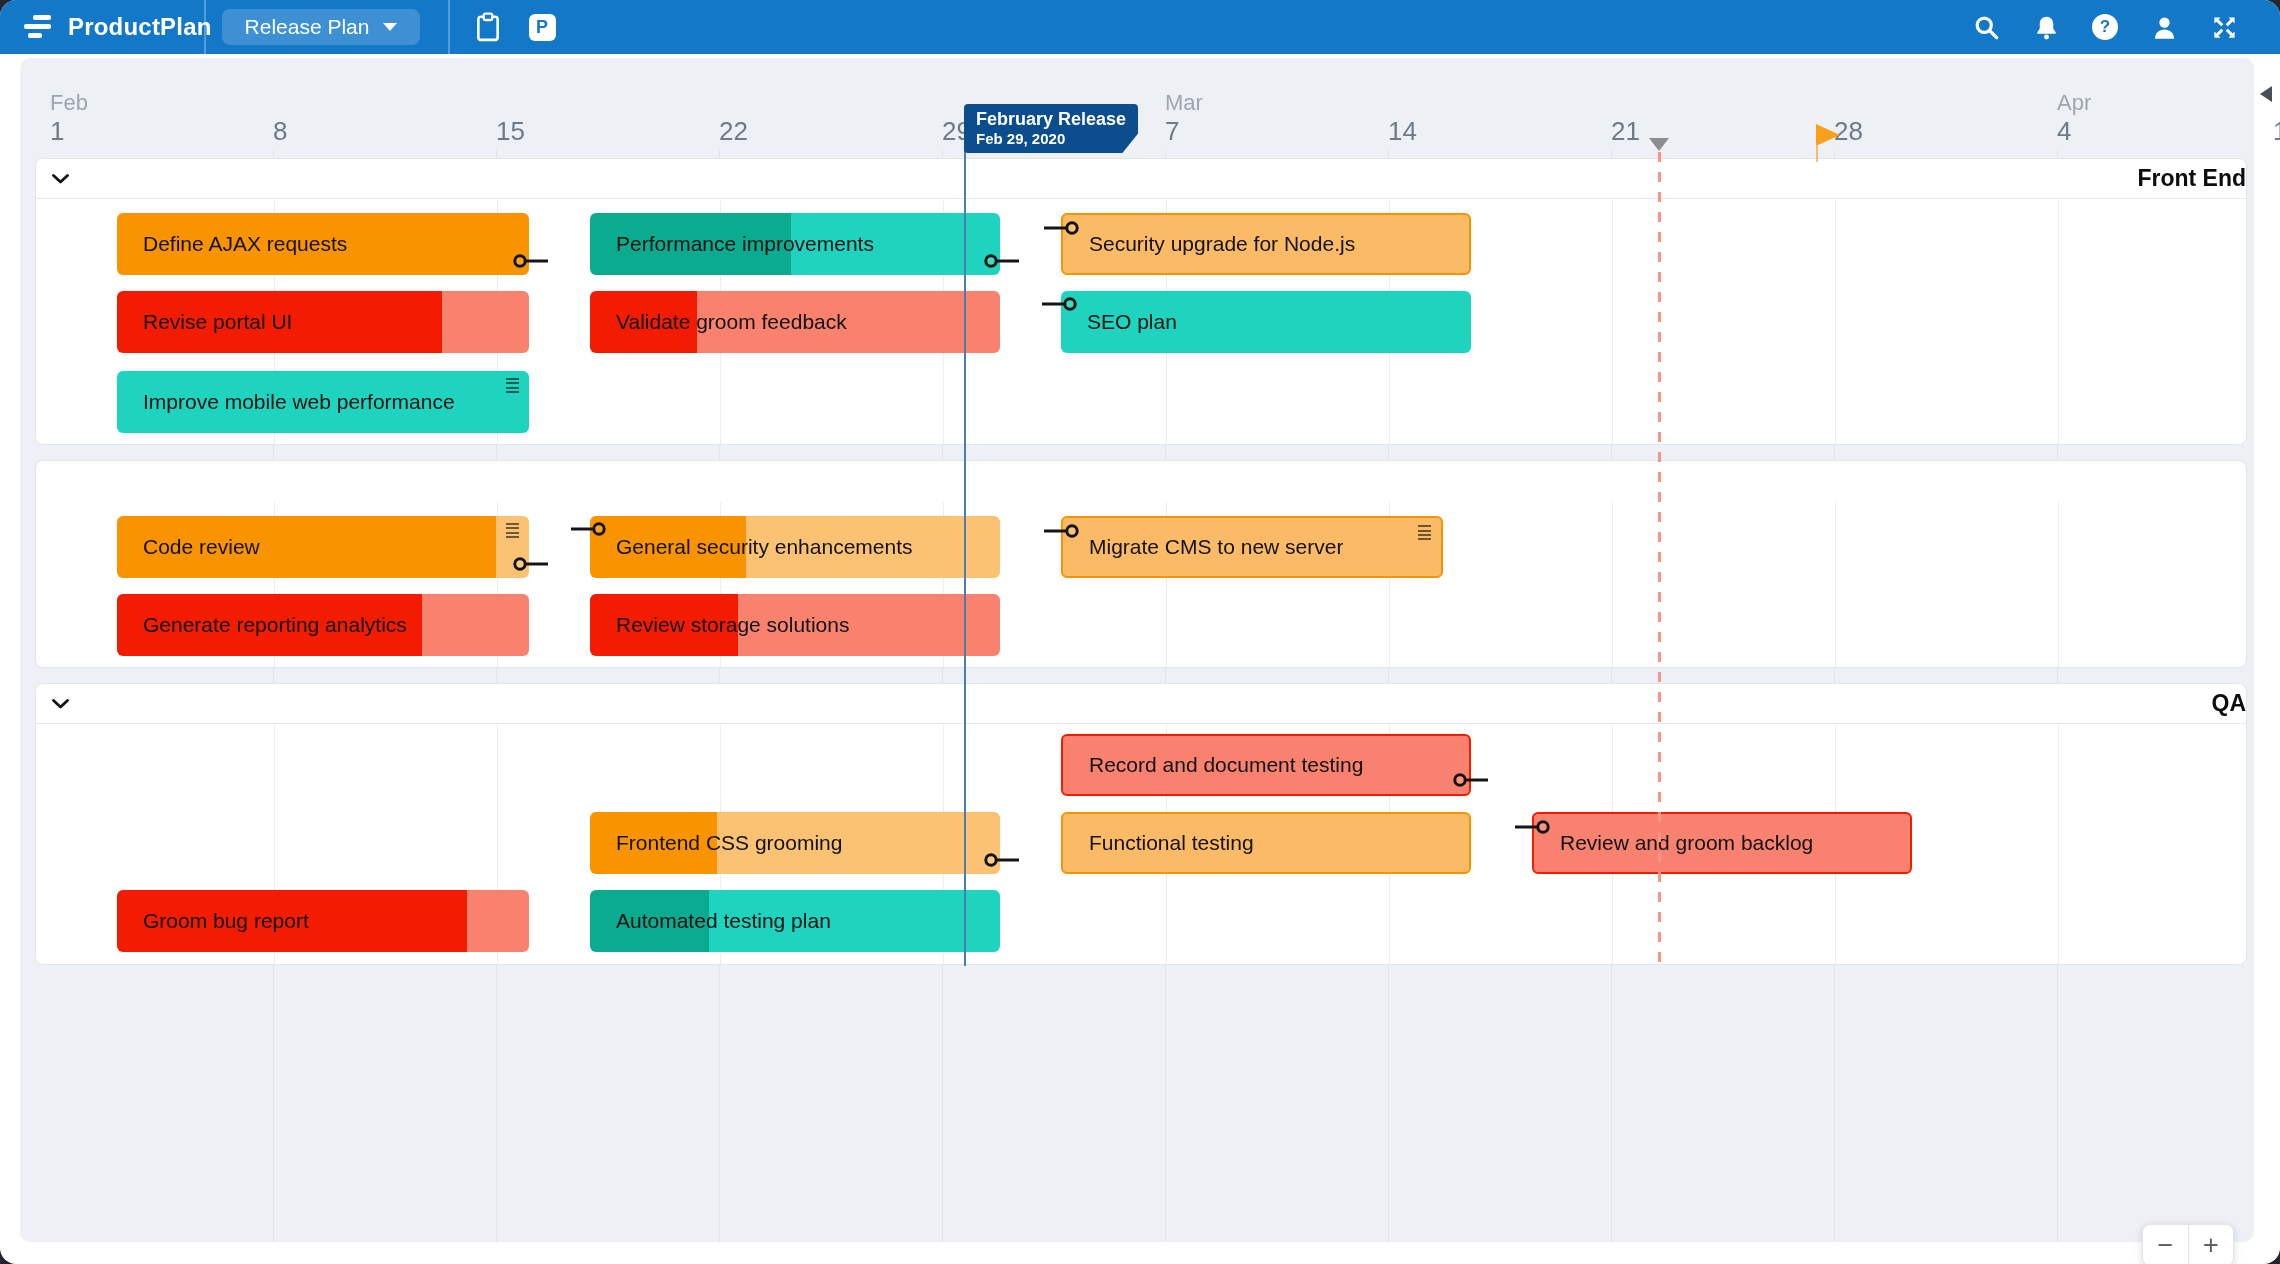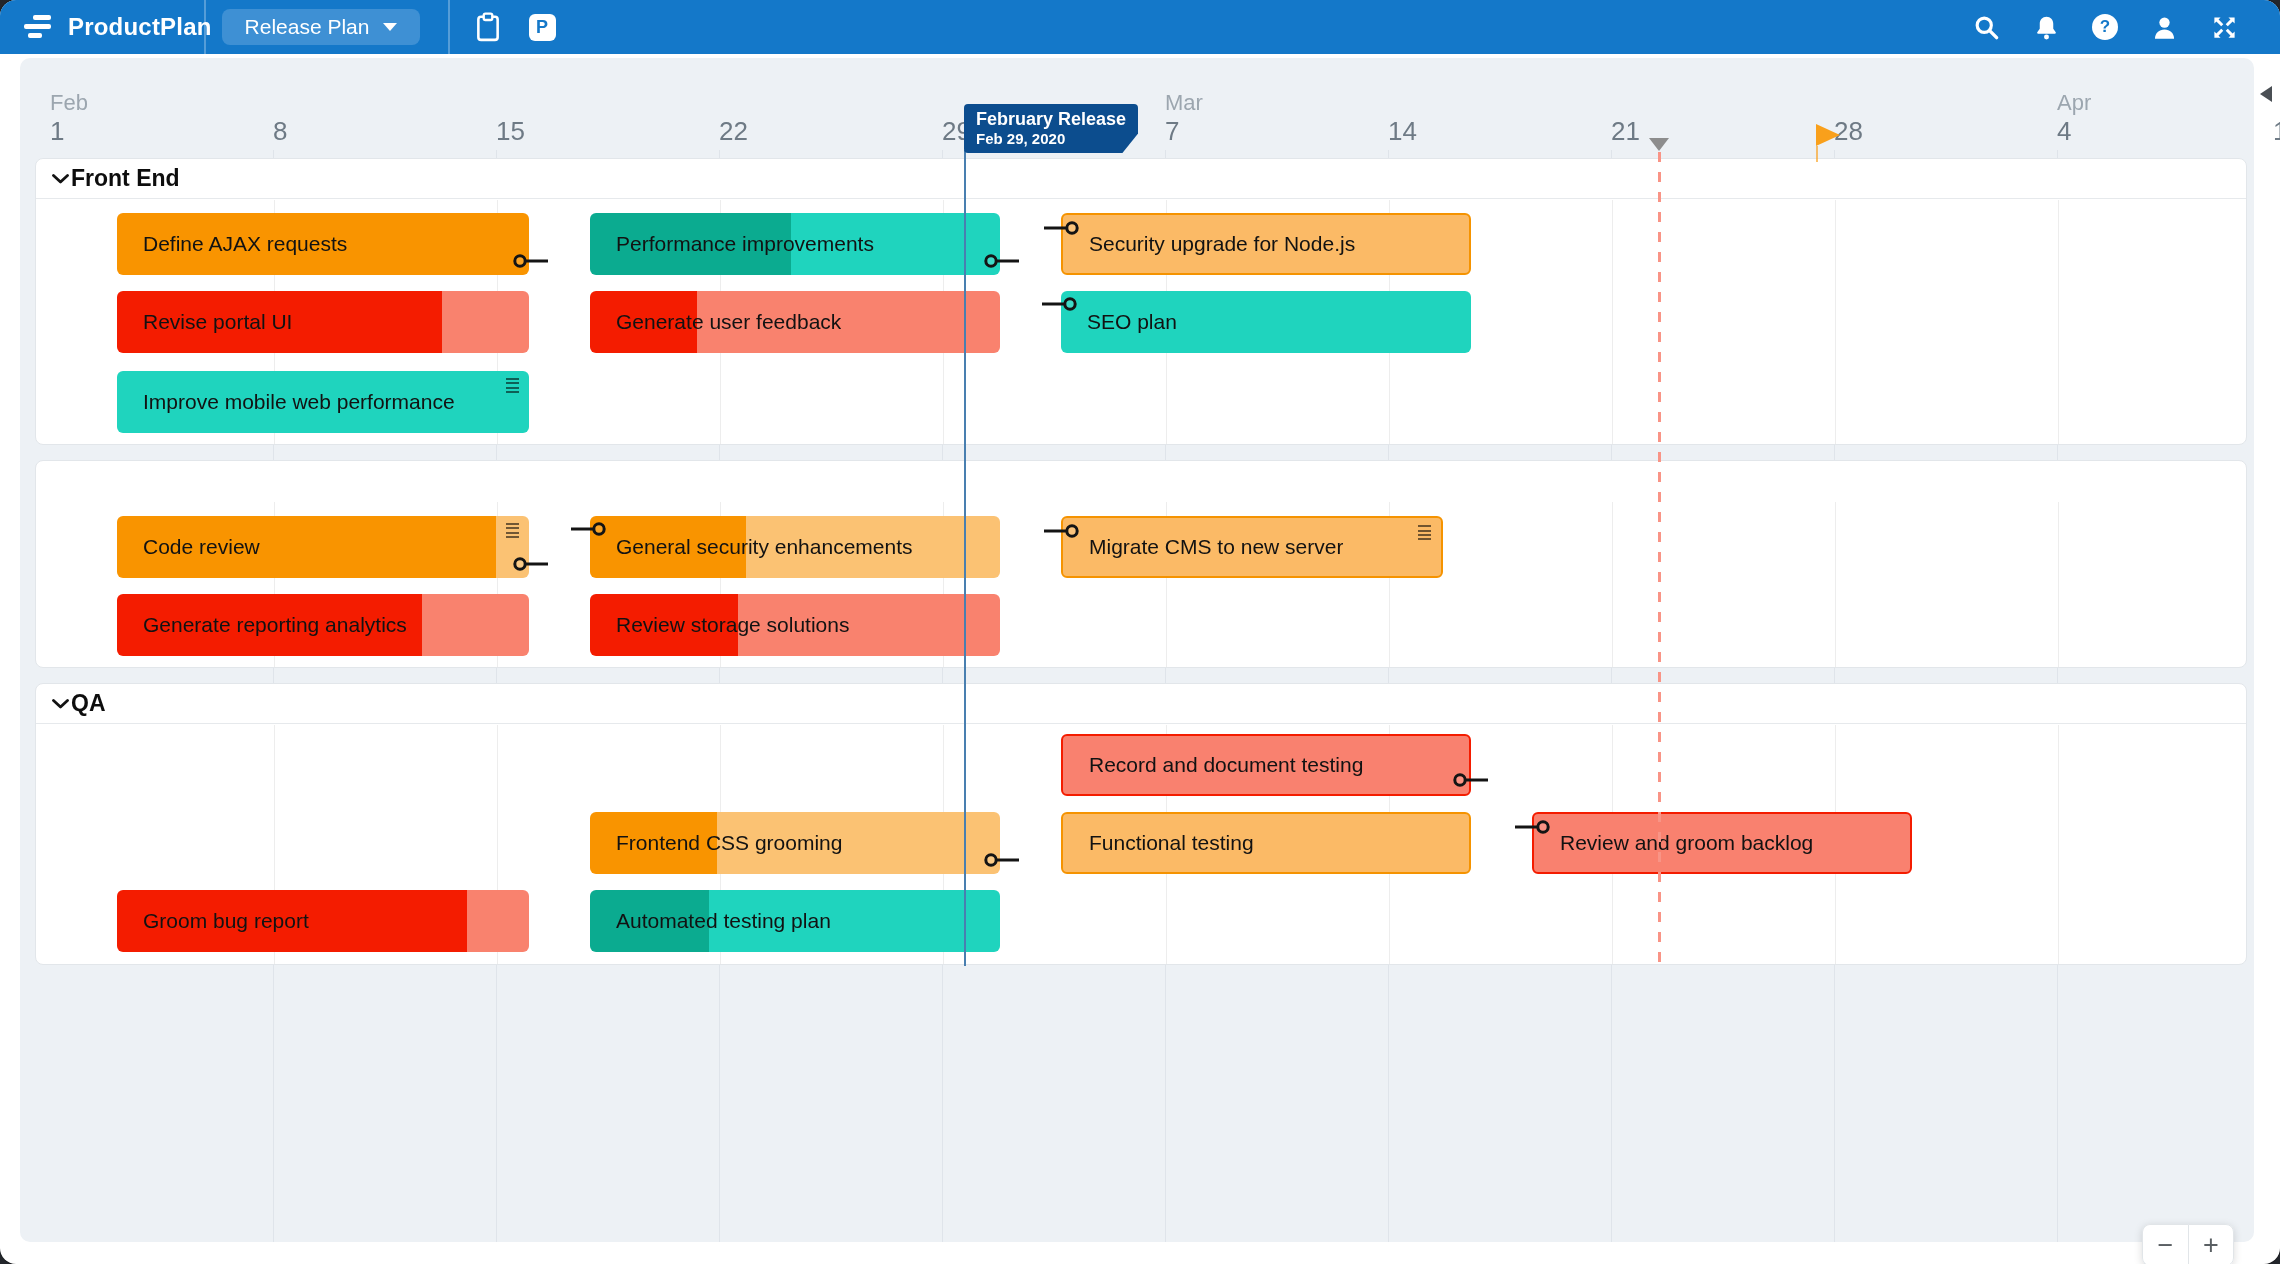--- a/index.html
+++ b/index.html
@@ -18,21 +18,21 @@
   .tb-icon{position:absolute;top:13px;width:28px;height:28px;display:flex;align-items:center;justify-content:center;cursor:pointer;}
   .pl-box{background:#fff;border-radius:6px;width:27px;height:27px;color:#1478C9;font-weight:700;font-size:18px;display:flex;align-items:center;justify-content:center;}
   .help-circle{background:#fff;border-radius:50%;width:26px;height:26px;color:#1478C9;font-weight:700;font-size:17px;display:flex;align-items:center;justify-content:center;}
   
   .canvas{position:absolute;left:20px;top:58px;width:2234px;height:1184px;background:#EDF1F5;border-radius:10px;}
   .month{position:absolute;top:32px;font-size:22px;color:#9CA6AF;font-weight:500;}
   .date{position:absolute;top:58px;font-size:26px;color:#6E7A85;}
   .canvas-grid{position:absolute;top:92px;height:1092px;width:1px;background:rgba(110,122,133,.10);}
   
   .lane{position:absolute;left:15px;width:2212px;background:#fff;border:1px solid #E2E6EA;border-radius:8px;box-sizing:border-box;overflow:hidden;}
-  .lane-header{position:absolute;left:0;top:0;width:100%;height:40px;border-bottom:1px solid #E6E9EC;display:flex;align-items:center;gap:2px;padding-left:16px;box-sizing:border-box;cursor:pointer;}
+  .lane-header{position:absolute;left:0;top:0;width:100%;height:40px;border-bottom:1px solid #E6E9EC;display:flex;align-items:center;gap:2px;padding-left:16px;box-sizing:border-box;cursor:pointer;justify-content:space-between;}
   .lane-header span{font-size:23px;font-weight:700;color:#0d0d0d;}
   .lane-grid{position:absolute;top:41px;bottom:0;width:1px;background:#EDEDED;}
   .bar{position:absolute;height:62px;border-radius:6px;box-sizing:border-box;display:flex;align-items:center;cursor:pointer;}
   .bar .lbl{padding-left:26px;font-size:21px;color:#121212;white-space:nowrap;overflow:hidden;}
   .grip{position:absolute;top:7px;right:10px;width:13px;height:15px;background:repeating-linear-gradient(to bottom,rgba(0,0,0,.55) 0 2px,transparent 2px 4.5px);}
   .conn{position:absolute;width:38px;height:18px;}
   .conn.br{right:-20px;bottom:5px;}
   .conn.tl{left:-20px;top:4px;}
   
   .release-line{position:absolute;width:2px;background:#497FB0;z-index:6;}
@@ -180,21 +180,21 @@
           <span class="lbl">Security upgrade for Node.js</span>
           <div class="conn tl"><svg width="38" height="18" viewBox="0 0 38 18">
               <line x1="1" y1="9" x2="24" y2="9" stroke="#141414" stroke-width="3"></line>
               <circle cx="29" cy="9" r="5.2" fill="rgba(255,255,255,.15)" stroke="#141414" stroke-width="3"></circle>
             </svg></div>
         </div>
         <div class="bar" style="left: 81px; top: 132px; width: 412px; background: linear-gradient(90deg, rgb(244, 28, 0) 0px, rgb(244, 28, 0) 325px, rgb(249, 130, 110) 325px, rgb(249, 130, 110) 100%);">
           <span class="lbl">Revise portal UI</span>
         </div>
         <div class="bar" style="left: 554px; top: 132px; width: 410px; background: linear-gradient(90deg, rgb(244, 28, 0) 0px, rgb(244, 28, 0) 107px, rgb(249, 130, 110) 107px, rgb(249, 130, 110) 100%);">
-          <span class="lbl">Generate user feedback</span>
+          <span class="lbl">Validate groom feedback</span>
         </div>
         <div class="bar" style="left: 1025px; top: 132px; width: 410px; background: rgb(31, 212, 190);">
           <span class="lbl">SEO plan</span>
           <div class="conn tl"><svg width="38" height="18" viewBox="0 0 38 18">
               <line x1="1" y1="9" x2="24" y2="9" stroke="#141414" stroke-width="3"></line>
               <circle cx="29" cy="9" r="5.2" fill="rgba(255,255,255,.15)" stroke="#141414" stroke-width="3"></circle>
             </svg></div>
         </div>
         <div class="bar" style="left: 81px; top: 212px; width: 412px; background: rgb(31, 212, 190);">
           <span class="lbl">Improve mobile web performance</span>

